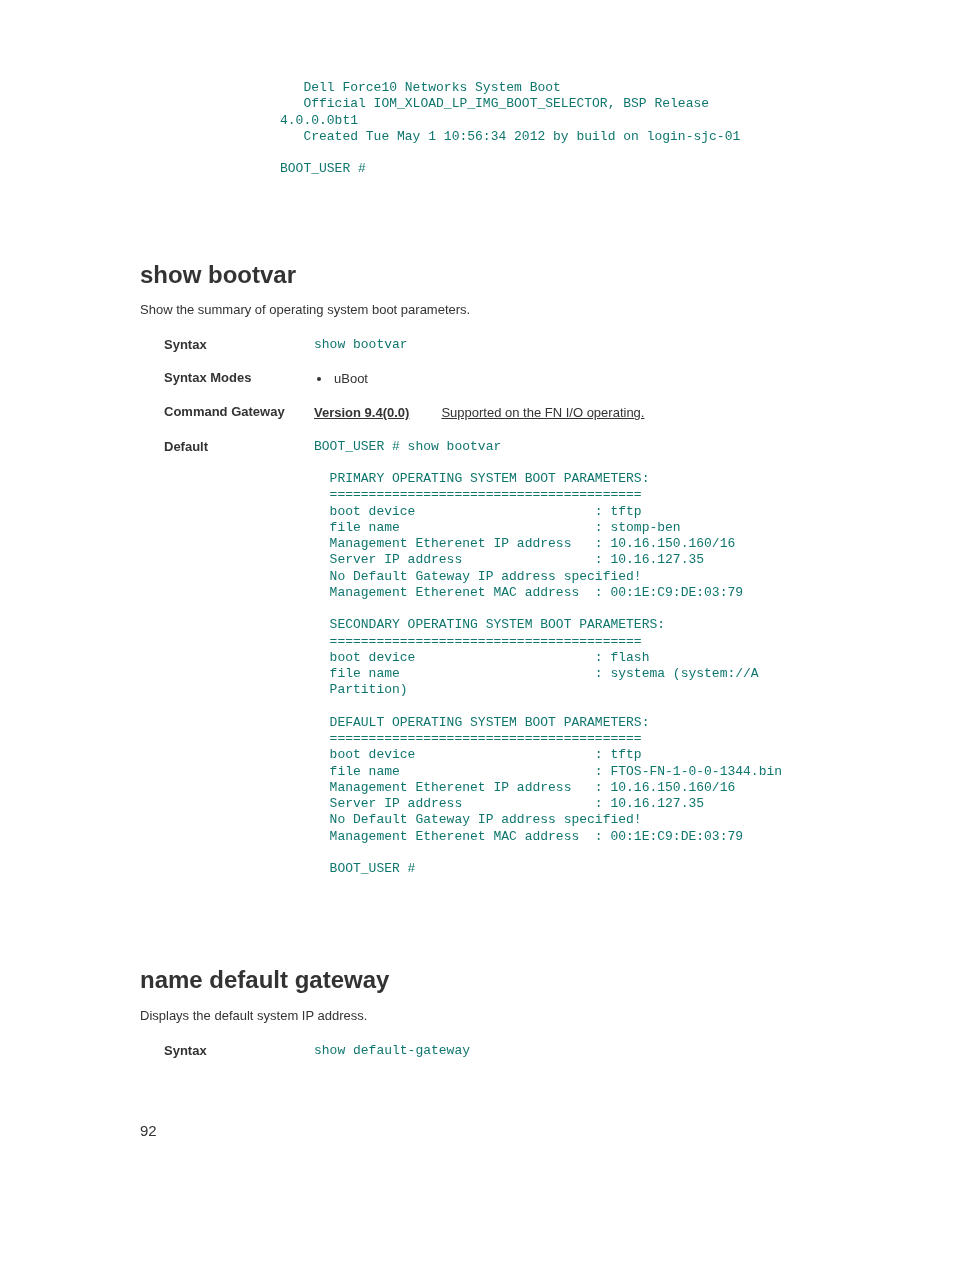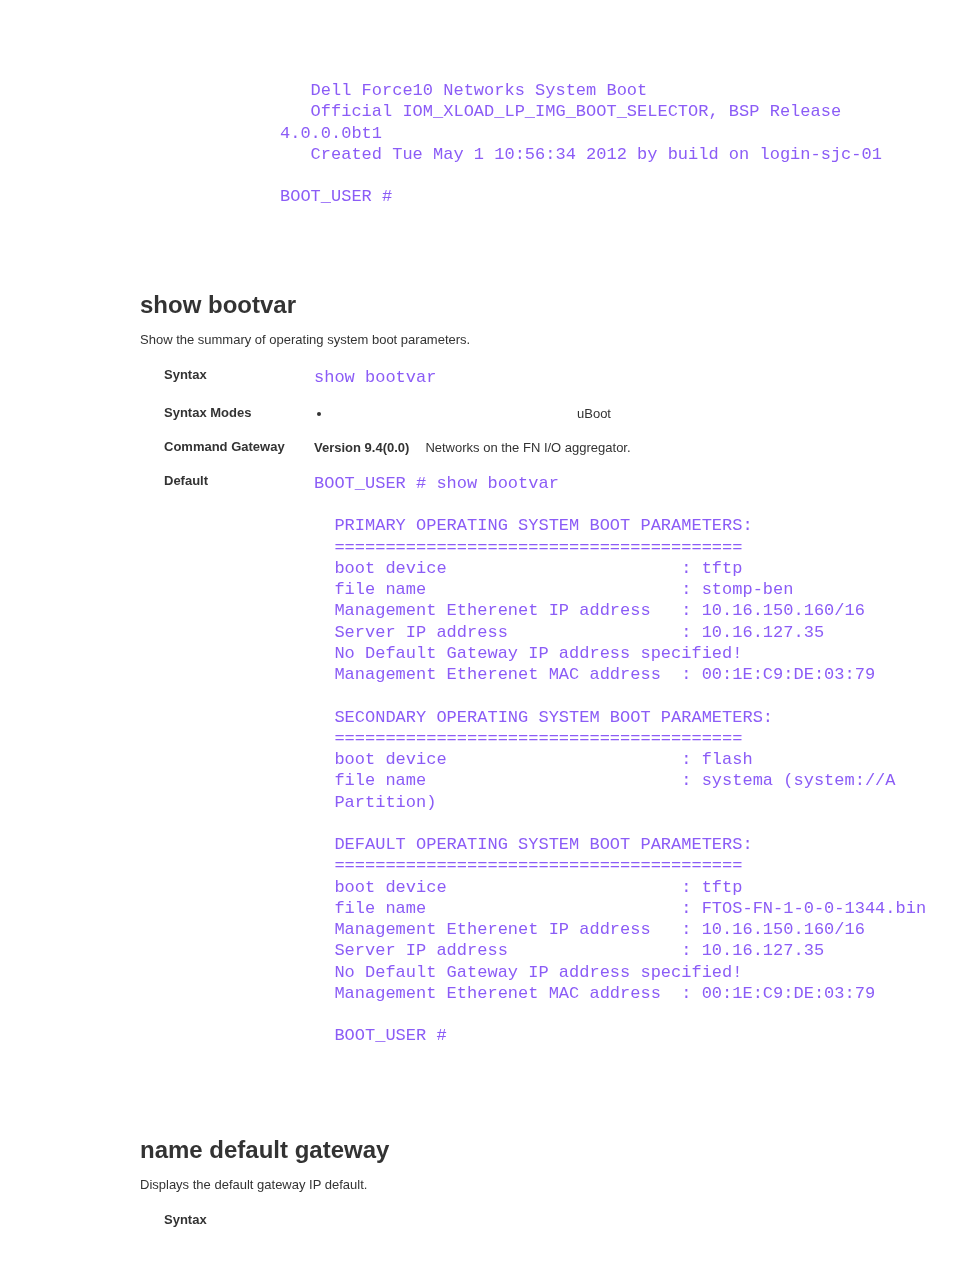--- a/index.html
+++ b/index.html
@@ -8,24 +8,24 @@
     font-family: Arial, Helvetica, sans-serif;
     color: #333;
     background: #fff;
     width: 954px;
     box-sizing: border-box;
     font-size: 13px;
     line-height: 1.4;
   }
   pre {
     font-family: "Courier New", Courier, monospace;
-    font-size: 17px;
+    font-size: 13px;
     margin: 0;
     white-space: pre;
-    color: #8b5cf6;
+    color: #0f766e;
     line-height: 1.25;
   }
   .intro-block {
     margin-left: 140px;
     margin-bottom: 80px;
   }
   h2.section-head {
     font-family: Arial, Helvetica, sans-serif;
     font-size: 24px;
     font-weight: bold;
@@ -47,29 +47,29 @@
     font-weight: bold;
     padding-right: 10px;
     line-height: 1.3;
   }
   .content-col {
     flex: 1;
   }
   ul.bullet {
     margin: 0;
     padding-left: 18px;
-    text-align: center;
   }
   ul.bullet li {
     padding-left: 2px;
   }
   .version-line {
     display: flex;
     align-items: flex-end;
-    gap: 16px;
+    gap: 32px;
+    text-decoration: underline;
   }
   .version-label {
     font-weight: bold;
   }
   .section-gap {
     height: 70px;
   }
   .page-num {
     margin-top: 60px;
     font-size: 15px;
@@ -104,21 +104,21 @@
       <li>uBoot</li>
     </ul>
   </div>
 </div>
 
 <div class="row">
   <div class="label-col">Command Gateway</div>
   <div class="content-col">
     <div class="version-line">
       <span class="version-label">Version 9.4(0.0)</span>
-      <span>Networks on the FN I/O aggregator.</span>
+      <span>Supported on the FN I/O operating.</span>
     </div>
   </div>
 </div>
 
 <div class="row">
   <div class="label-col">Default</div>
   <div class="content-col">
     <pre>BOOT_USER # show bootvar
 
   PRIMARY OPERATING SYSTEM BOOT PARAMETERS:
@@ -145,19 +145,22 @@
   No Default Gateway IP address specified!
   Management Etherenet MAC address  : 00:1E:C9:DE:03:79
 
   BOOT_USER #</pre>
   </div>
 </div>
 
 <div class="section-gap"></div>
 
 <h2 class="section-head">name default gateway</h2>
-<p class="section-desc">Displays the default gateway IP default.</p>
+<p class="section-desc">Displays the default system IP address.</p>
 
 <div class="row">
   <div class="label-col">Syntax</div>
+  <div class="content-col">
+    <pre>show default-gateway</pre>
+  </div>
 </div>
 
 <div class="page-num">92</div>
 
 </body></html>

